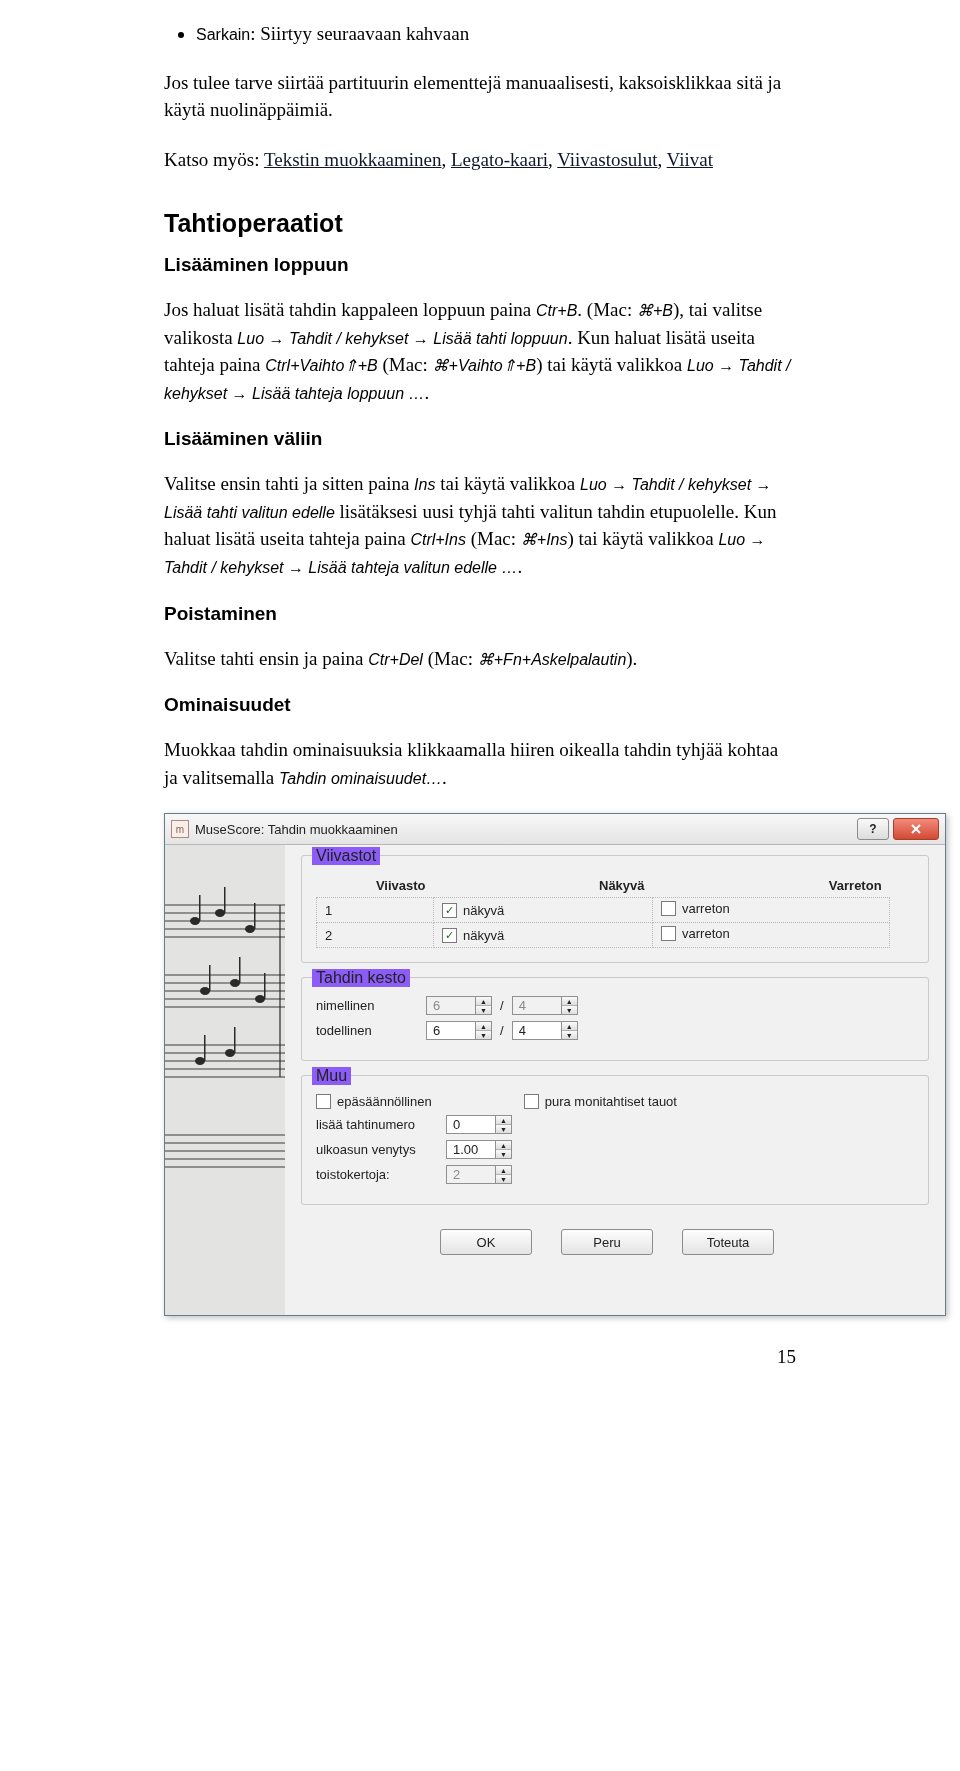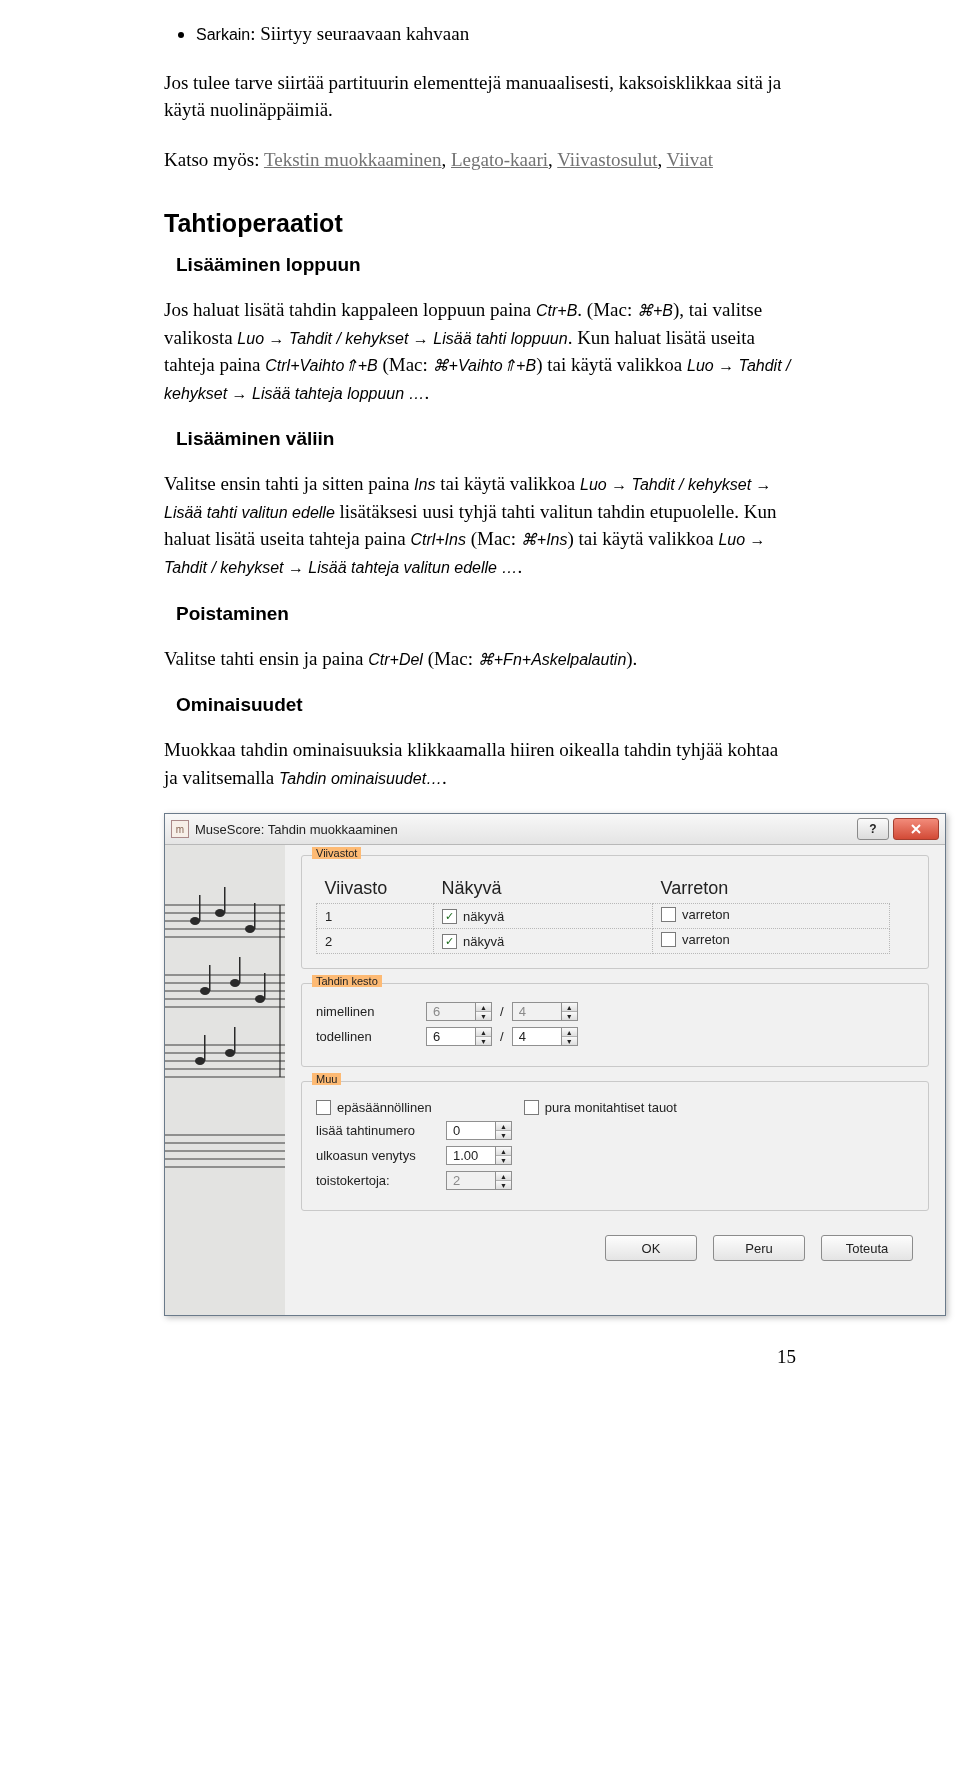--- a/index.html
+++ b/index.html
@@ -1,56 +1,56 @@
 <!DOCTYPE html>
 <html><head>
 <meta charset="utf-8">
 <style>
   html,body{margin:0;padding:0;background:#fff;color:#000;font-family:Georgia,"Times New Roman",serif}
   .page{width:792px;margin:0 auto;padding:20px 80px 40px 80px;box-sizing:border-box}
   ul.bul{margin:0 0 18px 32px;padding:0;list-style:disc}
   li{line-height:1.5;font-size:19px}
   .code{font-family:Verdana,Arial,sans-serif;font-size:16px}
   p{font-size:19px;line-height:1.45;margin:20px 0 22px 0}
-  a{color:#737373;text-decoration:underline}
+  a{color:#0f172a;text-decoration:underline}
   h2{font-family:Verdana,Arial,sans-serif;font-weight:bold;font-size:25px;margin:36px 0 16px 0}
-  h3.sub{font-family:Verdana,Arial,sans-serif;font-weight:bold;font-size:19px;margin:8px 0 4px 12px}
+  h3.sub{font-family:Verdana,Arial,sans-serif;font-weight:bold;font-size:19px;margin:8px 0 4px 0}
   .menuitem{font-family:Verdana,Arial,sans-serif;font-size:16px;font-style:italic}
   .kbd{font-family:Verdana,Arial,sans-serif;font-size:16px;font-style:italic}
 
   .dialog{width:780px;margin:10px 0 30px 0;border:1px solid #6a7a8a;background:#f1f1f1;box-shadow:2px 2px 6px rgba(0,0,0,.25);font-family:"Segoe UI",Tahoma,Arial,sans-serif;font-size:13px;color:#222}
   .titlebar{height:30px;background:linear-gradient(#f8f8f8,#e4e4e4);border-bottom:1px solid #b8b8b8;display:flex;align-items:center;padding:0 6px}
   .titlebar .appicon{width:16px;height:16px;margin-right:6px;border:1px solid #a88;background:#f7efe8;display:flex;align-items:center;justify-content:center;font-size:10px;color:#865}
   .titlebar .ttl{flex:1;font-size:13px}
   .winbtn{width:30px;height:20px;border:1px solid #8a8a8a;border-radius:3px;margin-left:4px;display:flex;align-items:center;justify-content:center;background:linear-gradient(#fafafa,#dcdcdc);font-size:12px}
   .winbtn.help{font-weight:bold}
   .winbtn.close{width:44px;background:linear-gradient(#f28b7a,#d24a36);border-color:#a53e2f;color:#fff;font-weight:bold}
   .winbtn.close svg{display:block}
   .body{display:flex}
   .leftimg{flex:0 0 120px;background:#e2e2e0;position:relative;overflow:hidden}
   .leftimg svg{display:block}
   .rightpane{flex:1;padding:10px 16px 14px 16px}
   .groupbox{border:1px solid #c9c9c9;border-radius:3px;padding:12px 14px 14px 14px;margin-bottom:14px;position:relative;background:#f1f1f1}
-  .groupbox .legend{position:absolute;top:-9px;left:10px;background:#fdba74;padding:0 4px;font-size:11px}
+  .groupbox .legend{position:absolute;top:-9px;left:10px;background:#8b5cf6;padding:0 4px;font-size:16px}
   table.grid{border-collapse:collapse;width:96%;margin-top:6px}
-  table.grid th{font-weight:normal;padding:4px 8px;text-align:left;font-size:18px}
+  table.grid th{font-weight:bold;padding:4px 8px;text-align:right;font-size:13px}
   table.grid td{border:1px dotted #b8b8b8;padding:3px 8px;font-size:13px}
   table.grid td:first-child{width:100px}
   .chk{display:inline-flex;align-items:center;gap:6px}
   .chk .box{width:13px;height:13px;border:1px solid #7a7a7a;background:#fff;display:flex;align-items:center;justify-content:center;font-size:11px;color:#1a6a1a}
   .formrow{display:flex;align-items:center;margin:6px 0}
   .formrow .lbl{width:110px;font-size:13px}
   .spin{display:inline-flex;align-items:center}
   .spin .val{min-width:36px;padding:1px 6px;border:1px solid #909090;background:#fff;font-size:13px}
   .spin .val.dis{background:#f1f1f1;color:#8a8a8a}
   .spin .arrows{display:flex;flex-direction:column;border:1px solid #909090;border-left:none}
   .spin .arrows span{width:15px;height:8px;display:flex;align-items:center;justify-content:center;font-size:7px;background:linear-gradient(#fafafa,#dedede)}
   .spin .arrows span+span{border-top:1px solid #b0b0b0}
   .slash{margin:0 8px}
-  .btnrow{display:flex;justify-content:flex-end;gap:16px;padding:10px 16px 14px 0}
+  .btnrow{display:flex;justify-content:center;gap:29px;padding:10px 16px 14px 0}
   .dlgbtn{min-width:90px;height:24px;border:1px solid #8c8c8c;border-radius:3px;background:linear-gradient(#fdfdfd,#e4e4e4);display:flex;align-items:center;justify-content:center;font-size:13px}
   .pagenum{text-align:right;font-size:19px;margin-top:4px}
 </style>
 </head>
 <body>
 
 <div class="page">
 
   <ul class="bul">
     <li>

